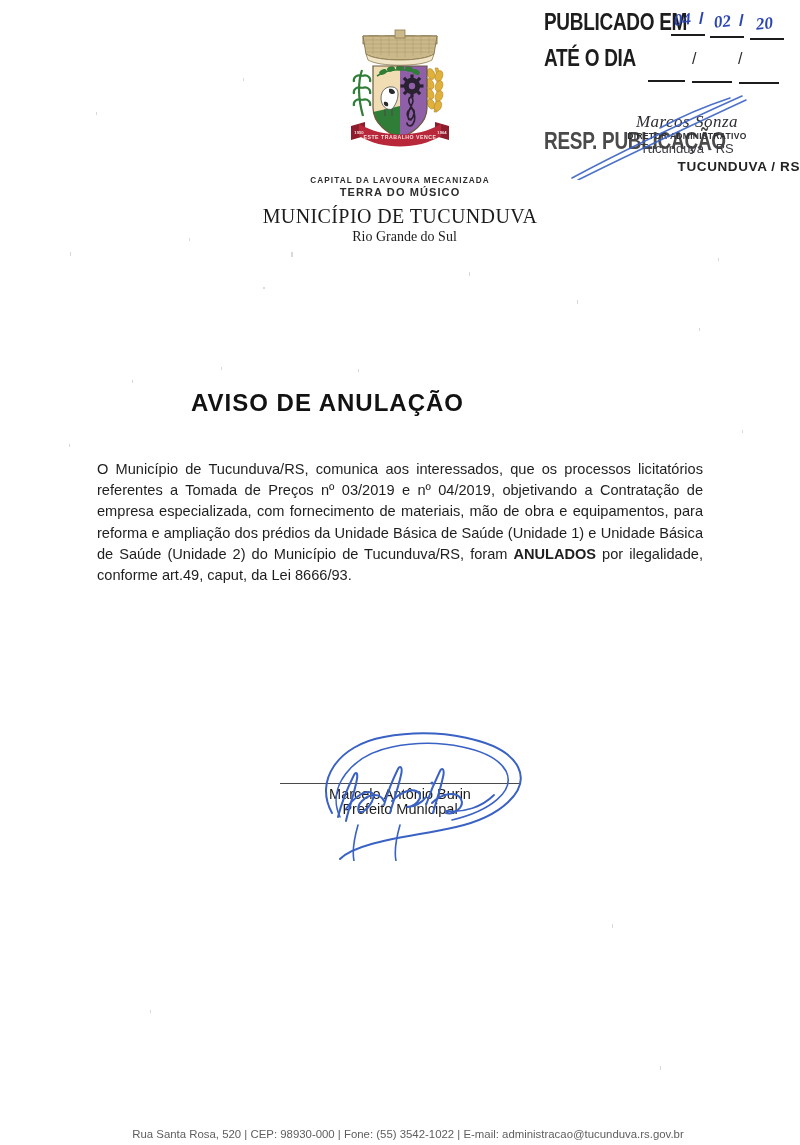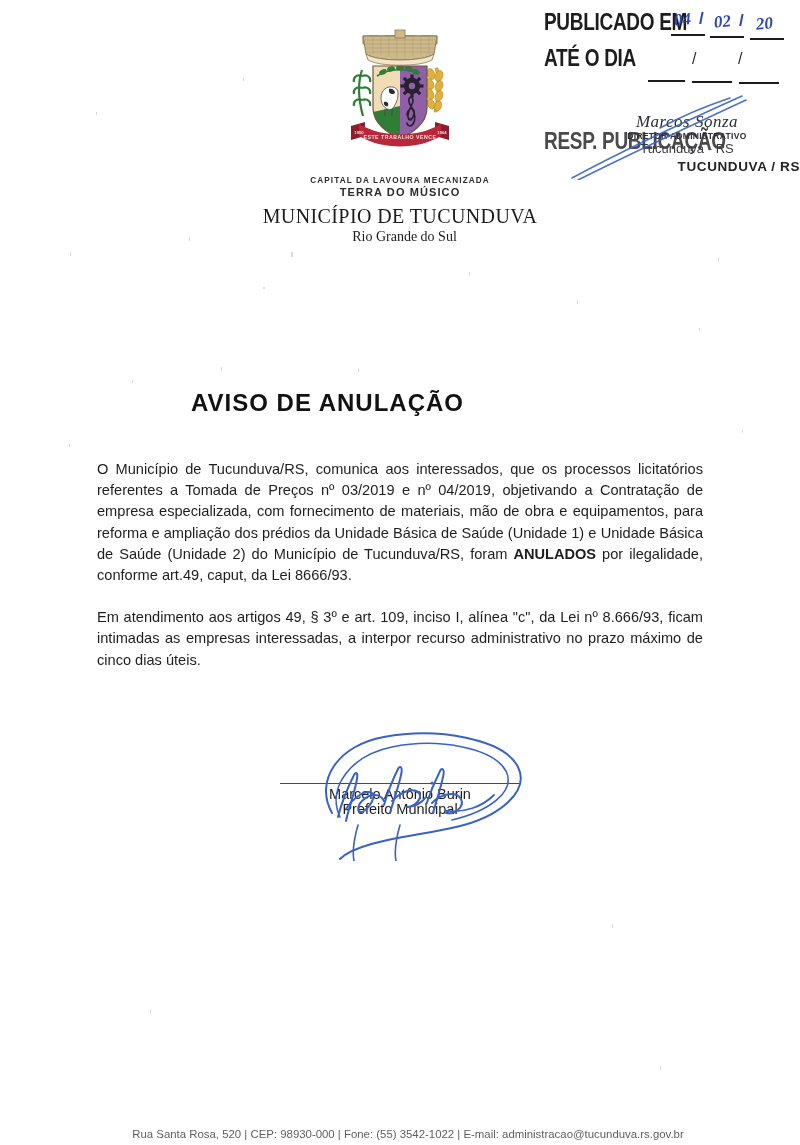--- a/index.html
+++ b/index.html
@@ -447,21 +447,20 @@
 
   <div id="doc-title">
     <div id="title-main">AVISO DE ANULAÇÃO</div>
   </div>
 
   <div id="body-block">
     <p class="para">
       <span>O Município de Tucunduva/RS, comunica aos interessados, que os processos licitatórios referentes a Tomada de Preços nº 03/2019 e nº 04/2019, objetivando a Contratação de empresa especializada, com fornecimento de materiais, mão de obra e equipamentos, para reforma e ampliação dos prédios da Unidade Básica de Saúde (Unidade 1) e Unidade Básica de Saúde (Unidade 2) do Município de Tucunduva/RS, foram </span><b>ANULADOS</b><span> por ilegalidade, conforme art.49, caput, da Lei 8666/93.</span>
     </p>
 
-    <p class="para">Em atendimento aos artigos 49, § 3º e art. 109, inciso I, alínea "c", da Lei nº 8.666/93, ficam intimadas as empresas interessadas, a interpor recurso administrativo no prazo máximo de cinco dias úteis.</p>
 
   </div>
 
   <div id="sign-block">
     <div id="sign-rule"></div>
     <div class="sign-name">Marcelo Antônio Burin</div>
     <div class="sign-role">Prefeito Municipal</div>
   </div>
 
   <svg id="mayor-scribble" viewBox="0 0 270 140" xmlns="http://www.w3.org/2000/svg">

